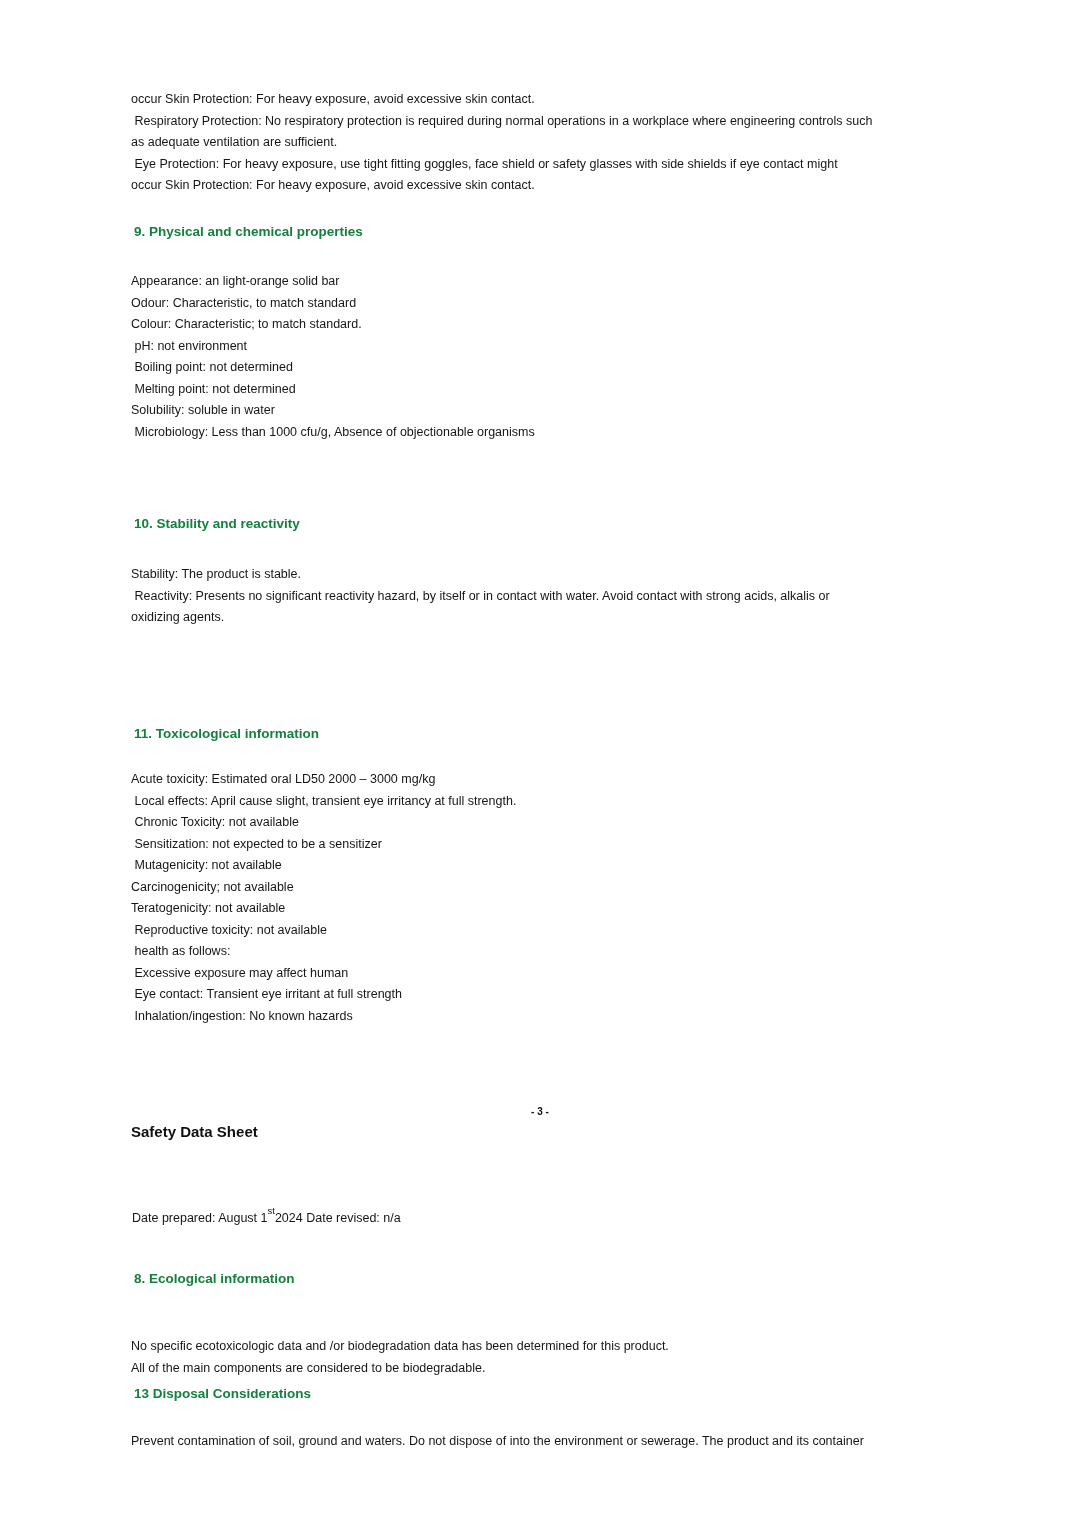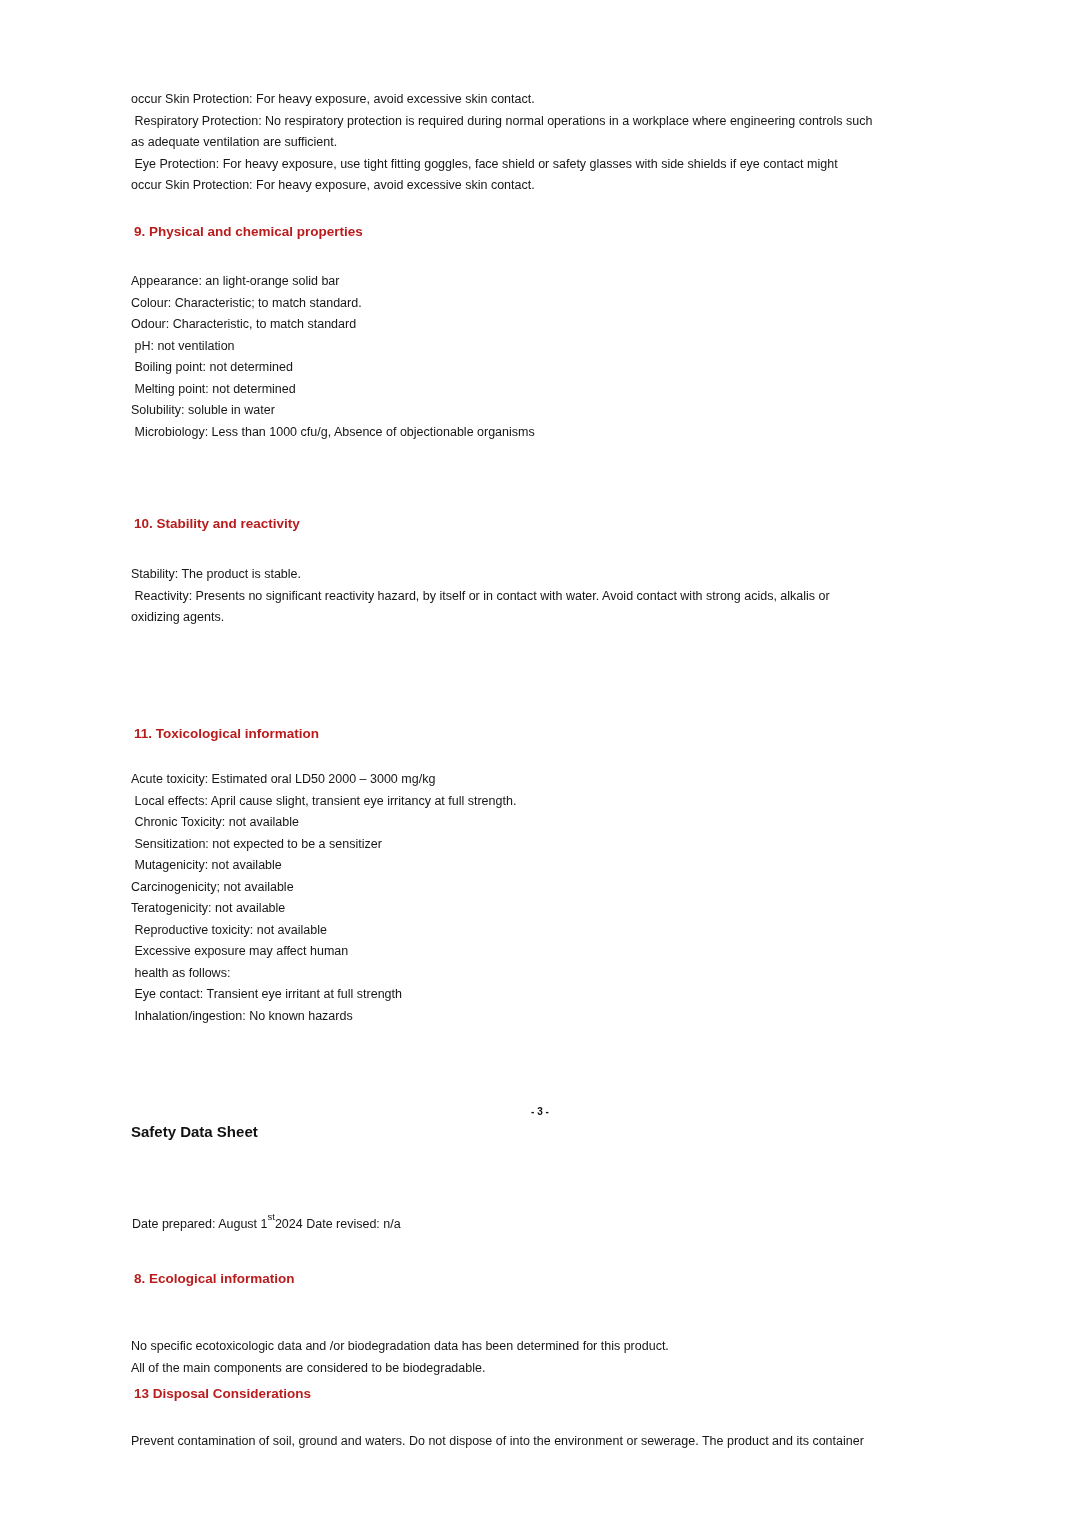--- a/index.html
+++ b/index.html
@@ -27,21 +27,21 @@
     font-weight: normal;
   }
   .heading {
     position: absolute;
     left: 134px;
     margin: 0;
     font-size: 13.5px;
     font-weight: bold;
     line-height: 16px;
     white-space: pre;
-    color: #b91c1c;
+    color: #15803d;
   }
   .page-number {
     position: absolute;
     left: 0;
     top: 1106px;
     width: 1080px;
     text-align: center;
     font-size: 10px;
     font-weight: bold;
     color: #111111;
@@ -55,21 +55,21 @@
     font-weight: bold;
     line-height: 23px;
     color: #111111;
     white-space: pre;
   }
   .date-line {
     position: absolute;
     left: 132px;
     top: 1211px;
     font-size: 12.5px;
-    line-height: 26px;
+    line-height: 14px;
     white-space: pre;
   }
   .date-line .sup {
     position: relative;
     top: -8px;
     font-size: 9.5px;
   }
 </style>
 </head>
 <body>
@@ -80,23 +80,23 @@
       <div class="line">occur Skin Protection: For heavy exposure, avoid excessive skin contact.</div>
       <div class="line"> Respiratory Protection: No respiratory protection is required during normal operations in a workplace where engineering controls such</div>
       <div class="line">as adequate ventilation are sufficient.</div>
       <div class="line"> Eye Protection: For heavy exposure, use tight fitting goggles, face shield or safety glasses with side shields if eye contact might</div>
       <div class="line">occur Skin Protection: For heavy exposure, avoid excessive skin contact.</div>
     </div>
 
   <h2 class="heading" style="top:224px">9. Physical and chemical properties</h2>
   <div class="block" style="top:271px">
       <div class="line">Appearance: an light-orange solid bar</div>
+      <div class="line">Odour: Characteristic, to match standard</div>
       <div class="line">Colour: Characteristic; to match standard.</div>
-      <div class="line">Odour: Characteristic, to match standard</div>
-      <div class="line"> pH: not ventilation</div>
+      <div class="line"> pH: not environment</div>
       <div class="line"> Boiling point: not determined</div>
       <div class="line"> Melting point: not determined</div>
       <div class="line">Solubility: soluble in water</div>
       <div class="line"> Microbiology: Less than 1000 cfu/g, Absence of objectionable organisms</div>
     </div>
 
   <h2 class="heading" style="top:516px">10. Stability and reactivity</h2>
   <div class="block" style="top:564px">
       <div class="line">Stability: The product is stable.</div>
       <div class="line"> Reactivity: Presents no significant reactivity hazard, by itself or in contact with water. Avoid contact with strong acids, alkalis or</div>
@@ -106,22 +106,22 @@
   <h2 class="heading" style="top:726px">11. Toxicological information</h2>
   <div class="block" style="top:769px">
       <div class="line">Acute toxicity: Estimated oral LD50 2000 – 3000 mg/kg</div>
       <div class="line"> Local effects: April cause slight, transient eye irritancy at full strength.</div>
       <div class="line"> Chronic Toxicity: not available</div>
       <div class="line"> Sensitization: not expected to be a sensitizer</div>
       <div class="line"> Mutagenicity: not available</div>
       <div class="line">Carcinogenicity; not available</div>
       <div class="line">Teratogenicity: not available</div>
       <div class="line"> Reproductive toxicity: not available</div>
+      <div class="line"> health as follows:</div>
       <div class="line"> Excessive exposure may affect human</div>
-      <div class="line"> health as follows:</div>
       <div class="line"> Eye contact: Transient eye irritant at full strength</div>
       <div class="line"> Inhalation/ingestion: No known hazards</div>
     </div>
 
   <div class="page-number">- 3 -</div>
 
   <h1 class="doc-title">Safety Data Sheet</h1>
 
   <div class="date-line"><span>Date prepared: August 1</span><span class="sup">st</span><span>2024 Date revised: n/a</span></div>
 

